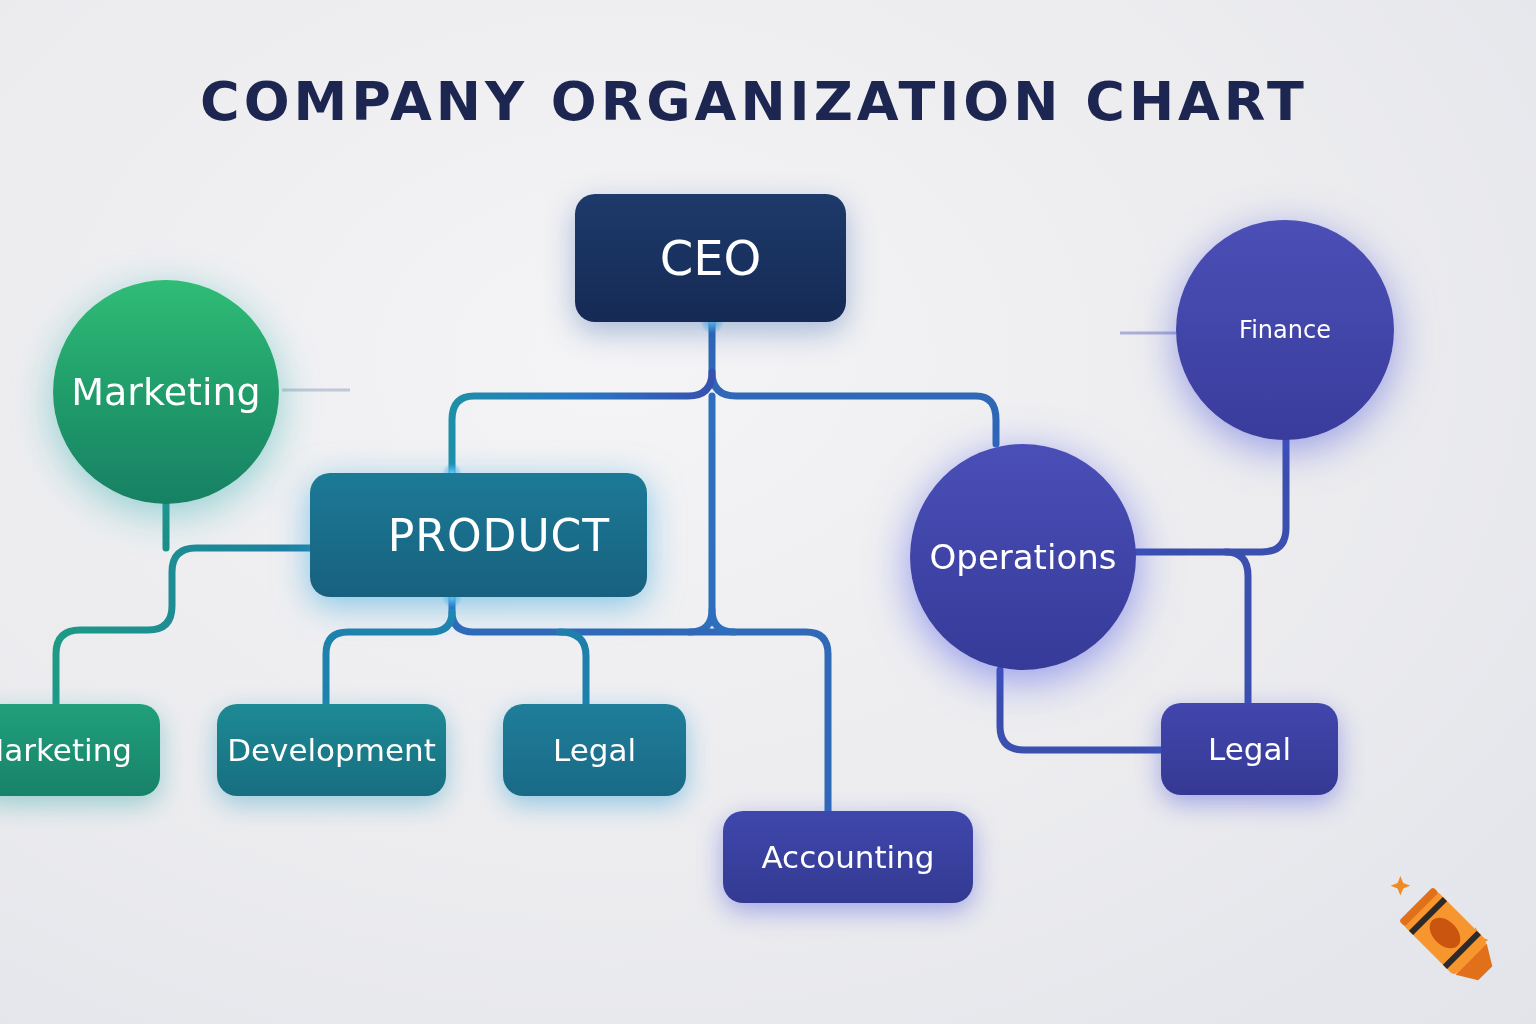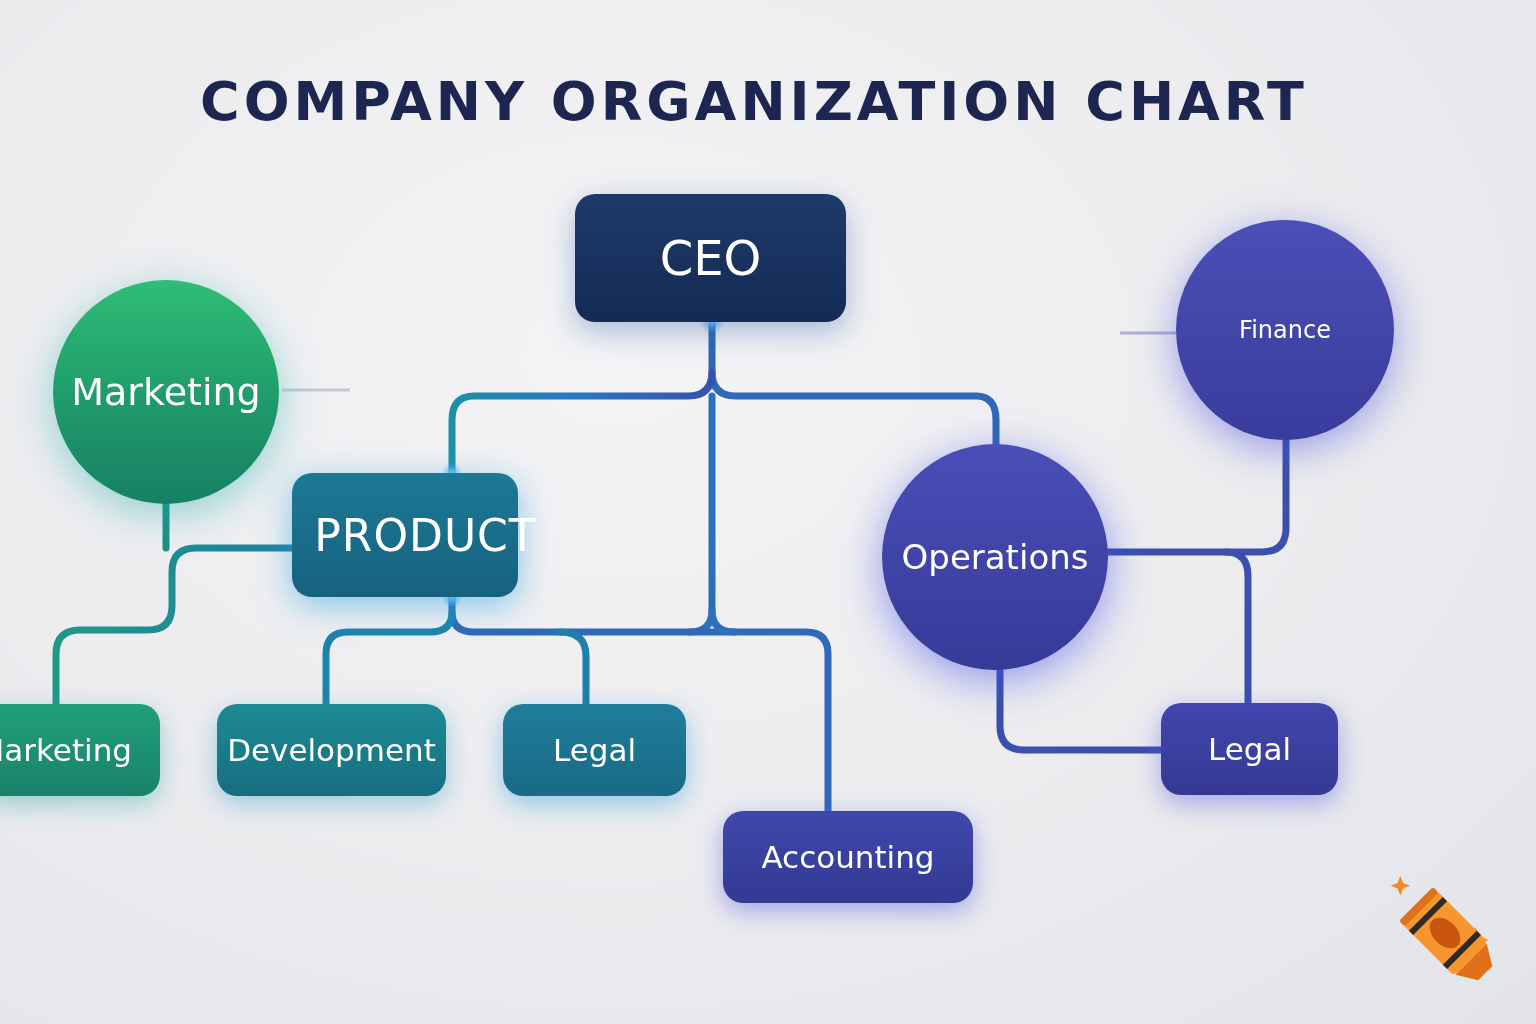--- a/index.html
+++ b/index.html
@@ -18,30 +18,30 @@
   .node {
     position:absolute; display:flex; align-items:center; justify-content:center;
     color:#fff; font-family:"DejaVu Sans", sans-serif; box-sizing:border-box;
     text-align:center; white-space:nowrap;
   }
   .rect { border-radius:20px; }
   .circle { border-radius:50%; }
   .ceo { left:575px; top:194px; width:271px; height:128px; font-size:48px;
     background:linear-gradient(180deg,#1e3a6a 0%,#152a55 100%);
     box-shadow:0 10px 30px rgba(30,80,160,0.35); }
-  .product { left:292px; top:473px; width:226px; height:124px; font-size:44px; letter-spacing:1px;
+  .product { left:310px; top:473px; width:337px; height:124px; font-size:44px; letter-spacing:1px;
     background:linear-gradient(180deg,#1c7a96 0%,#17617f 100%);
     box-shadow:0 8px 34px rgba(40,160,220,0.55);padding-left:41px; }
   .marketing-circle { left:53px; top:280px; width:226px; height:224px; font-size:38px;
     background:linear-gradient(180deg,#2fbd76 0%,#1f9a6a 55%,#178064 100%);
     box-shadow:0 10px 40px rgba(30,170,170,0.45); }
   .finance { left:1176px; top:220px; width:218px; height:220px; font-size:24px;
     background:linear-gradient(180deg,#4b4fb6 0%,#3a3c9c 100%);
     box-shadow:0 10px 40px rgba(70,80,220,0.5); }
-  .operations { left:882px; top:444px; width:226px; height:226px; font-size:34px;
+  .operations { left:910px; top:444px; width:226px; height:226px; font-size:34px;
     background:linear-gradient(180deg,#4a4fb8 0%,#363a98 100%);
     box-shadow:0 10px 44px rgba(70,80,230,0.55); }
   .leaf { height:92px; font-size:31px; border-radius:20px; }
   .marketing-leaf { left:-20px; top:704px; width:180px;
     background:linear-gradient(180deg,#21a07a 0%,#17826a 100%);
     box-shadow:0 8px 26px rgba(30,160,160,0.4); justify-content:flex-end; padding-right:28px; }
   .development { left:217px; top:704px; width:229px;
     background:linear-gradient(180deg,#1d8a94 0%,#176e80 100%);
     box-shadow:0 8px 26px rgba(30,150,190,0.4); }
   .design { left:503px; top:704px; width:183px;

